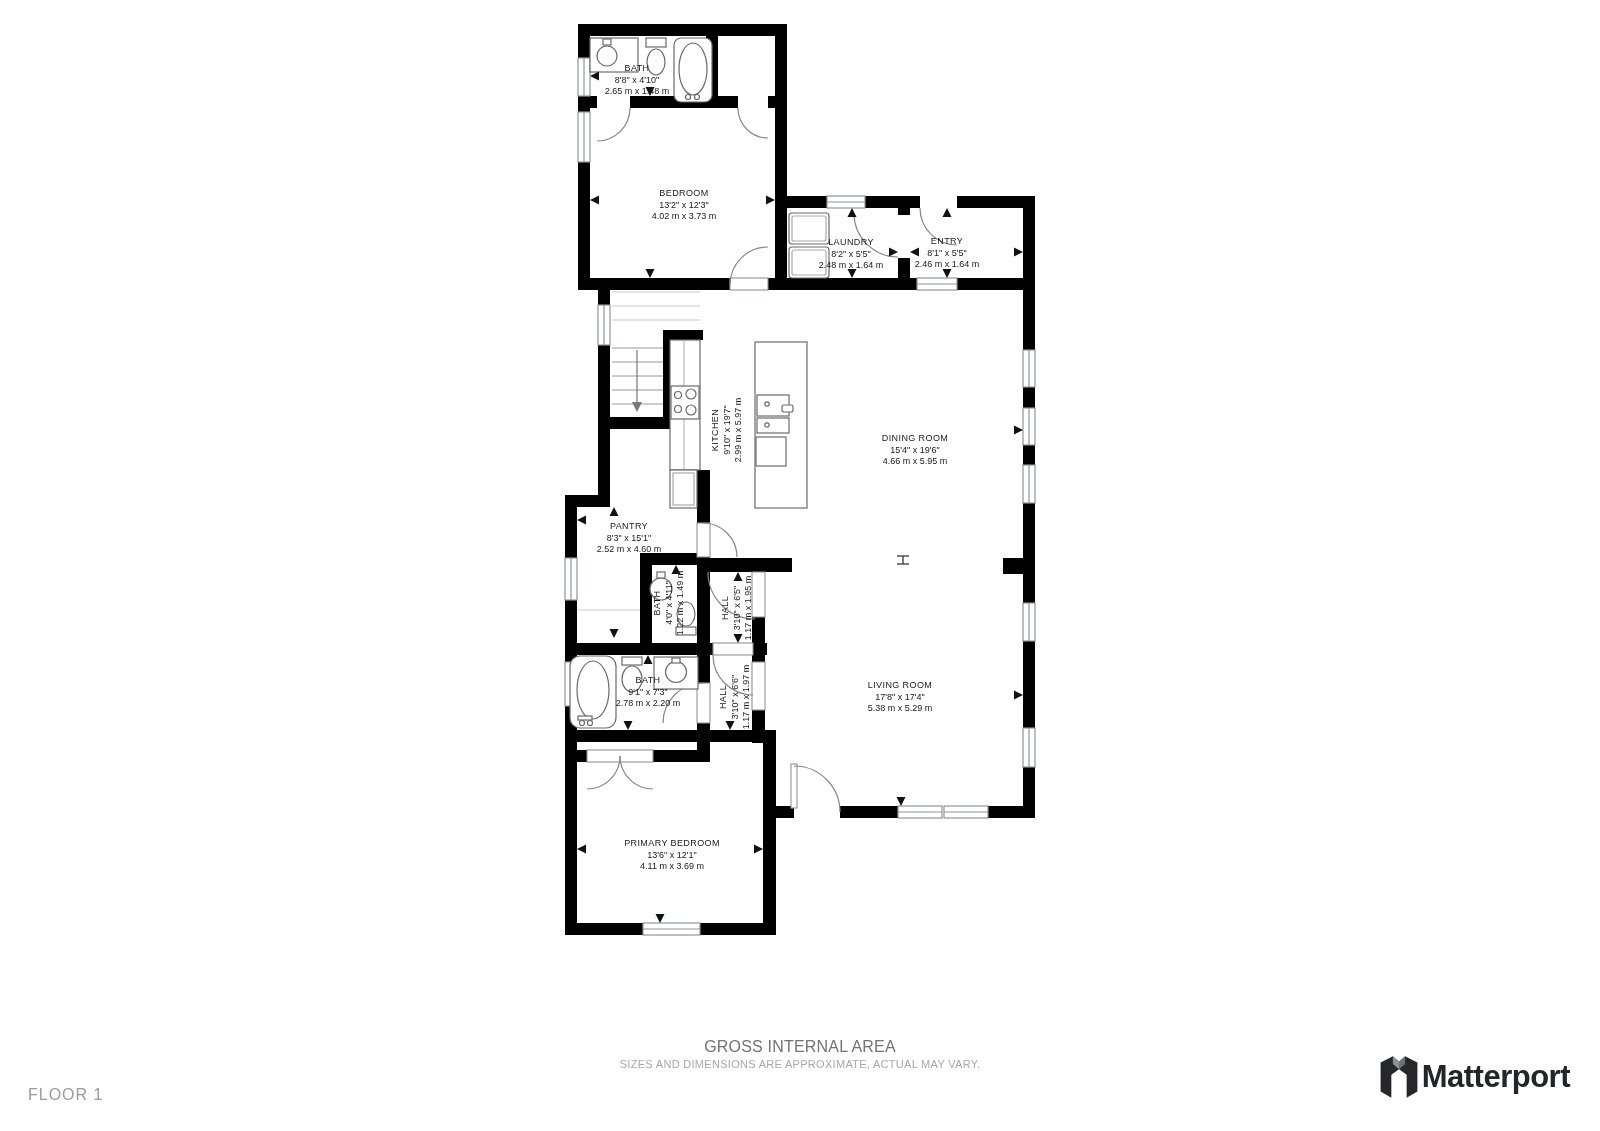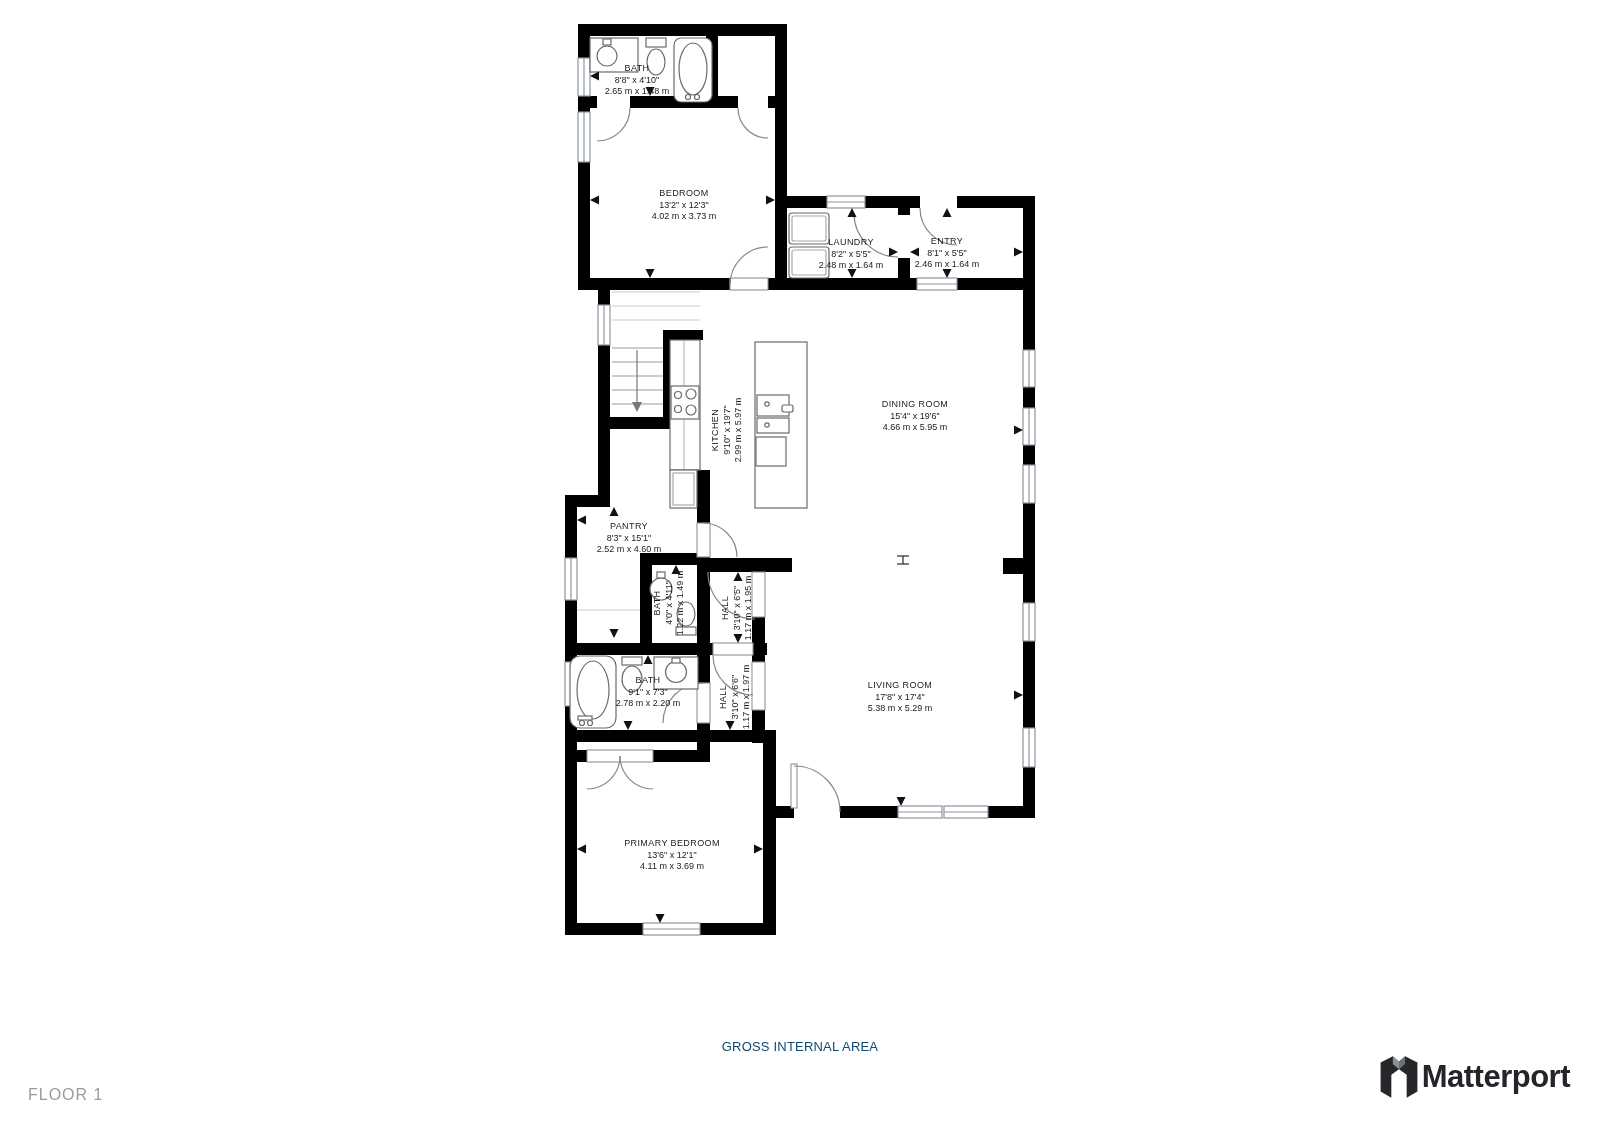--- a/index.html
+++ b/index.html
@@ -4,21 +4,21 @@
 <style>
   html,body{margin:0;padding:0;background:#fff;}
   .stage{position:relative;width:1600px;height:1131px;background:#fff;overflow:hidden;
          font-family:Liberation Sans, sans-serif;color:#111;}
   .plan-svg{position:absolute;left:0;top:0;}
   .room-label{position:absolute;transform:translate(-50%,-50%);text-align:center;
               font-size:9px;line-height:11.5px;color:#1a1a1a;white-space:nowrap;}
   .room-label .rn{letter-spacing:.4px;}
   .room-label.vert{transform:translate(-50%,-50%) rotate(-90deg);}
   .footer{position:absolute;left:0;top:1038px;width:100%;text-align:center;}
-  .footer .f-line{font-size:13px;line-height:17px;color:#0c4a6e;letter-spacing:.2px;}
+  .footer .f-line{font-size:16px;line-height:17px;color:#737373;letter-spacing:.2px;}
   .footer .f-disc{font-size:11px;line-height:16px;color:#a9a9a9;letter-spacing:.3px;margin-top:1px;}
   .floor-label{position:absolute;left:28px;top:1086px;font-size:16px;color:#9b9b9b;letter-spacing:1px;text-align:right;}
   .brand{position:absolute;right:30px;top:1054px;display:flex;align-items:center;}
   .brand-text{font-size:31px;font-weight:700;color:#232528;letter-spacing:-.5px;}
 </style>
 </head>
 <body>
 
 <div class="stage">
 
@@ -336,21 +336,21 @@
     <div class="room-label" style="left:947px;top:253px">
       <div class="rn">ENTRY</div>
       <div class="rd">8'1" x 5'5"</div>
       <div class="rd">2.46 m x 1.64 m</div>
     </div>
     <div class="room-label vert" style="left:727px;top:430px">
       <div class="rn">KITCHEN</div>
       <div class="rd">9'10" x 19'7"</div>
       <div class="rd">2.99 m x 5.97 m</div>
     </div>
-    <div class="room-label" style="left:915px;top:416px">
+    <div class="room-label" style="left:915px;top:450px">
       <div class="rn">DINING ROOM</div>
       <div class="rd">15'4" x 19'6"</div>
       <div class="rd">4.66 m x 5.95 m</div>
     </div>
     <div class="room-label" style="left:629px;top:538px">
       <div class="rn">PANTRY</div>
       <div class="rd">8'3" x 15'1"</div>
       <div class="rd">2.52 m x 4.60 m</div>
     </div>
     <div class="room-label vert" style="left:669px;top:603px">
@@ -380,20 +380,21 @@
     </div>
     <div class="room-label" style="left:672px;top:855px">
       <div class="rn">PRIMARY BEDROOM</div>
       <div class="rd">13'6" x 12'1"</div>
       <div class="rd">4.11 m x 3.69 m</div>
     </div>
   </div>
 
   <div class="footer">
     <div class="f-line">GROSS INTERNAL AREA</div>
+    <div class="f-disc">SIZES AND DIMENSIONS ARE APPROXIMATE, ACTUAL MAY VARY.</div>
   </div>
 
   <div class="floor-label">FLOOR 1</div>
 
   <div class="brand">
     <svg width="46" height="46" viewBox="0 0 60 60">
       <path d="M6,11 L22,3 L30,10 L38,3 L54,11 L54,49 L40,57 L40,27 L30,20 L20,27 L20,57 L6,49 Z" fill="#26272b"></path>
       <polygon points="22,3 30,10 30,20 22,13" fill="#8d9094"></polygon>
       <polygon points="38,3 30,10 30,20 38,13" fill="#6e7175"></polygon>
     </svg>

